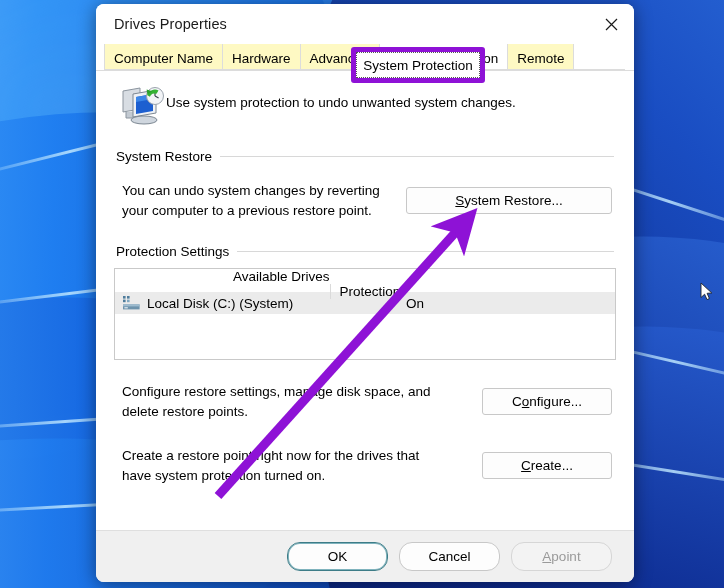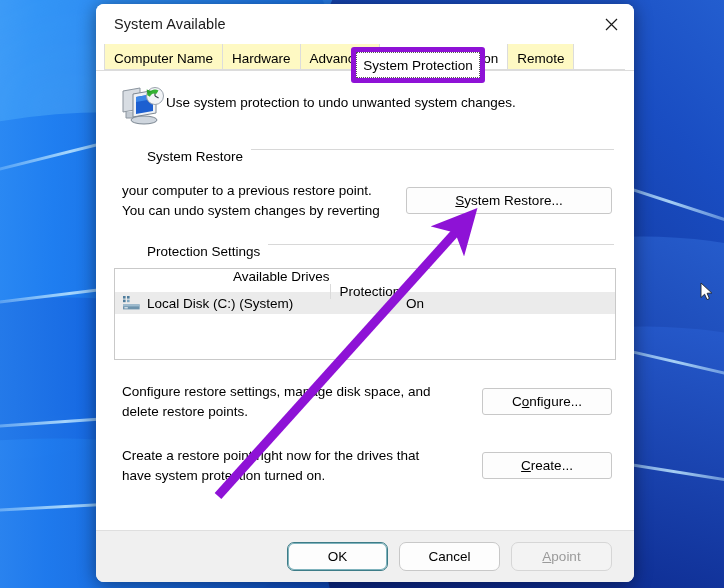--- a/index.html
+++ b/index.html
@@ -90,21 +90,21 @@
     padding:0 18px;
   }
   #hdr{
     display:flex; align-items:flex-start; 
     padding:14px 2px 0 6px;
   }
   #hdr .icon{ width:46px; height:42px; flex:0 0 46px; position:relative; }
   #hdr .txt{ font-size:13.5px; color:#000; padding-top:10px; }
 
   .group{ margin-top:16px; }
-  .group-head{ display:flex; gap:8px; padding:0 2px;margin-left:31px; }
+  .group-head{ display:flex; align-items:center; gap:8px; padding:0 2px; }
   .group-head .lbl{ font-size:13.5px; color:#000; white-space:nowrap; }
   .group-head .rule{ flex:1 1 auto; height:1px; background:#d8d8d8; }
 
   .row{ display:flex; align-items:center; justify-content:space-between; gap:12px; }
   .row .desc{ font-size:13.5px; color:#000; line-height:1.45; }
 
   .btn{
     font-family:"Liberation Sans", sans-serif;
     font-size:13.5px; color:#000; background:#fdfdfd;
     border:1px solid #c8c8c8; border-radius:3px;
@@ -131,21 +131,21 @@
 
   
   #footer{
     flex:0 0 52px; background:#f0f0f0; border-top:1px solid #dfdfdf;
     display:flex; align-items:center; justify-content:flex-end;
     gap:11px; padding-right:22px;
   }
   .fbtn{
     font-family:"Liberation Sans", sans-serif;
     font-size:13.5px; color:#000; background:#fdfdfd;
-    border:1px solid #c8c8c8; border-radius:7px;
+    border:1px solid #c8c8c8; border-radius:13px;
     width:101px; height:29px;
     display:flex; align-items:center; justify-content:center;
   }
   .fbtn.default{ border:1px solid #3d7c87; box-shadow:0 0 0 1px #7fb3bd inset; }
   .fbtn.disabled{ color:#9a9a9a; background:#f3f3f3; border-color:#d6d6d6; }
 
   
   #tabhl{
     position:absolute; left:351px; top:47px; width:134px; height:36px;
     border:5px solid #8e12d6; border-radius:3px; pointer-events:none; z-index:40;
@@ -175,21 +175,21 @@
   <div class="streak" style="left:-60px;top:420px;width:250px;transform:rotate(-4deg);"></div>
   <div class="streak" style="left:-60px;top:505px;width:250px;transform:rotate(-3deg);"></div>
   <div class="streak" style="right:-60px;top:200px;width:230px;transform:rotate(18deg);"></div>
   <div class="streak" style="right:-70px;top:360px;width:240px;transform:rotate(13deg);"></div>
   <div class="streak" style="right:-70px;top:470px;width:240px;transform:rotate(9deg);"></div>
 </div>
 
 <div id="win">
 
   <div id="titlebar">
-    <div id="title">System Available</div>
+    <div id="title">Drives Properties</div>
     <div id="closebtn">
       <svg width="13" height="13" viewBox="0 0 13 13" aria-hidden="true">
         <path d="M1 1 L12 12 M12 1 L1 12" stroke="#1b1b1b" stroke-width="1.2" fill="none"></path>
       </svg>
     </div>
   </div>
 
   <div id="tabstrip">
     <div class="tab">
         <span>Computer Name</span>
@@ -233,22 +233,22 @@
       <div class="txt">Use system protection to undo unwanted system changes.</div>
     </div>
 
     <div class="group" style="margin-top:22px;">
       <div class="group-head">
         <div class="lbl">System Restore</div>
         <div class="rule"></div>
       </div>
       <div class="row" style="margin-top:17px; padding:0 4px 0 8px;">
         <div class="desc">
+          <div>You can undo system changes by reverting</div>
           <div>your computer to a previous restore point.</div>
-          <div>You can undo system changes by reverting</div>
         </div>
         <div class="btn">
           <span class="ul">S</span>
             <span>ystem Restore...</span>
         </div>
       </div>
     </div>
 
     <div class="group" style="margin-top:24px;">
       <div class="group-head">

